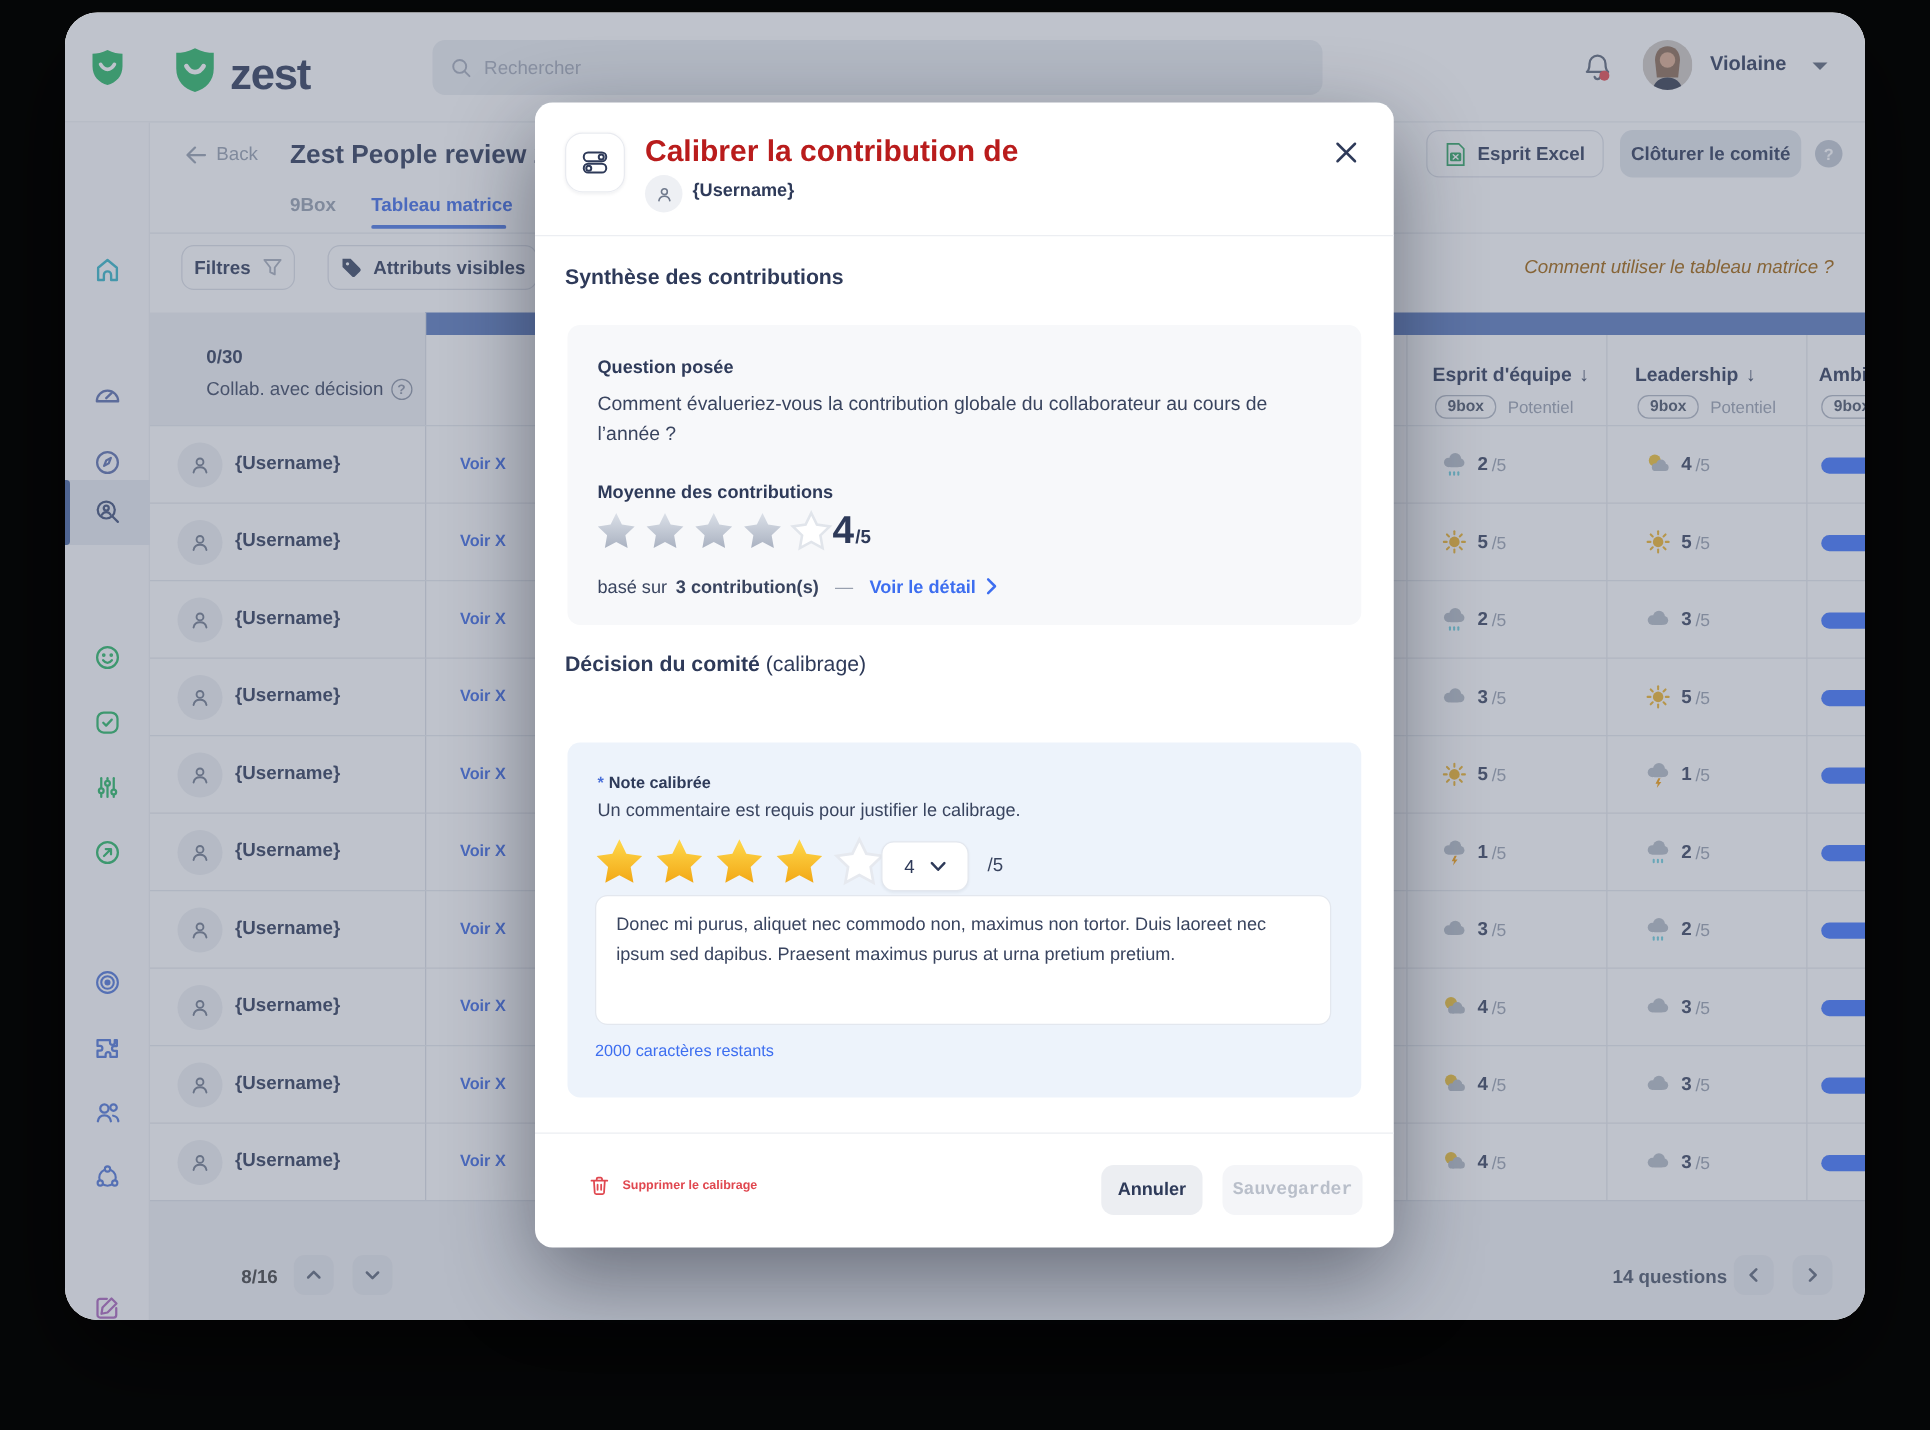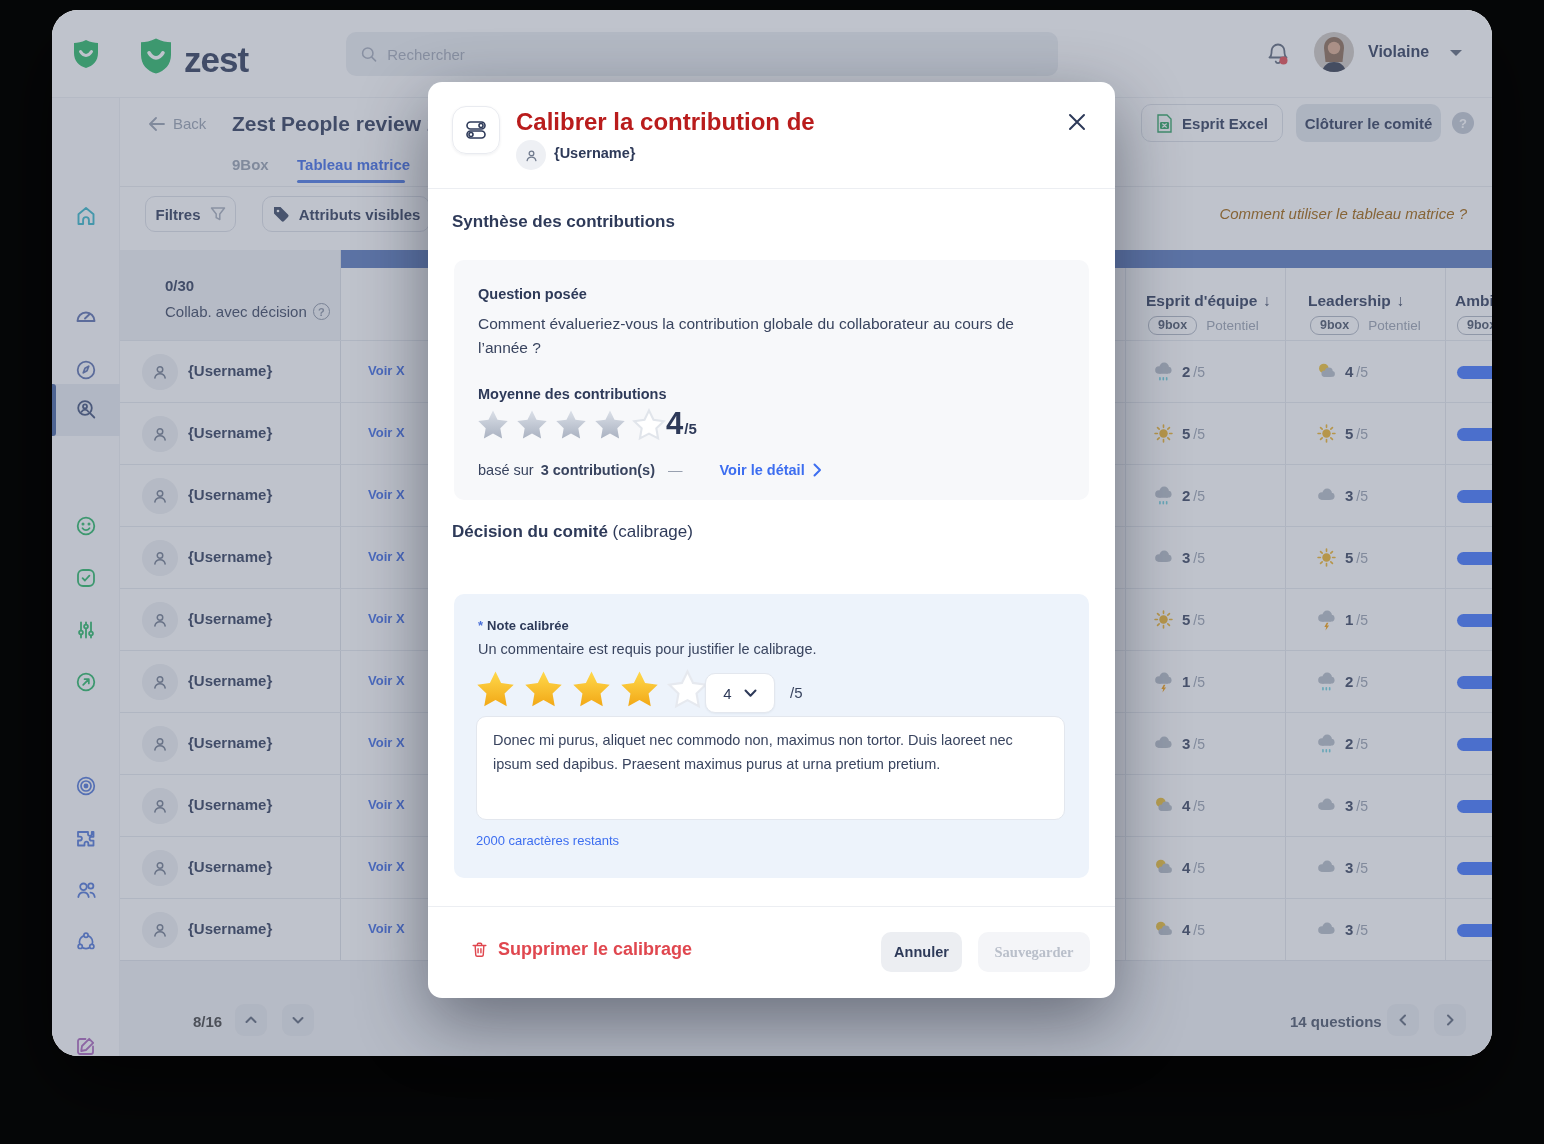--- a/index.html
+++ b/index.html
@@ -108,44 +108,44 @@
   .star { display:block; }
   .star.avg { width:38px; height:38px; margin-right:1px; }
   .star.avg.filled path { fill:url(#g-silver); }
   .star.avg.empty path { fill:#fff; stroke:#e1e5eb; stroke-width:1.3; }
   .avg-score { position:absolute; left:212px; top:146px; display:flex; align-items:baseline; }
   .avg-score .big { font-size:31px; font-weight:800; color:#2e3a59; }
   .avg-score .den { font-size:15px; font-weight:bold; color:#2e3a59; margin-left:1px; }
   .based { position:absolute; left:24px; top:202px; font-size:14.5px; color:#39445f; display:flex; align-items:center; gap:7px; }
   .based b { font-weight:bold; }
   .based .dash { color:#98a0af; margin:0 6px; }
-  .detail-link { color:#3d6ef0; font-weight:bold; cursor:pointer; display:flex; align-items:center; gap:8px;margin-left:24px; }
+  .detail-link { color:#3d6ef0; font-weight:bold; cursor:pointer; display:flex; gap:8px; }
 
   .m-h-dec { position:absolute; left:24px; top:440px; font-size:17px; color:#2e3a59; }
   .m-h-dec b { font-weight:bold; }
   .dec-sub { position:absolute; left:24px; top:469px; font-size:14.5px; color:#39445f; }
 
   .blue-card { position:absolute; left:26px; top:512px; width:635px; height:284px; background:#edf3fb; border-radius:10px; }
   .note-label { position:absolute; left:24px; top:24px; font-size:13px; font-weight:bold; color:#2e3a59; }
   .note-label .req { color:#4a6fd8; margin-right:4px; }
   .note-hint { position:absolute; left:24px; top:47px; font-size:14.5px; color:#39445f; }
   .cal-stars { position:absolute; left:18px; top:72px; display:flex; align-items:center; }
   .star.cal { width:47px; height:47px; margin-right:1px; }
   .star.cal.filled path { fill:url(#g-gold); }
   .star.cal.empty path { fill:#fff; stroke:#e6e9ef; stroke-width:1.1; }
   .rating-select { position:absolute; left:251px; top:79px; width:70px; height:40px; background:#fff; border:1px solid #e3e7ee; border-radius:10px; display:flex; align-items:center; justify-content:center; gap:12px; font-size:15px; color:#2e3a59; cursor:pointer; box-shadow:0 1px 2px rgba(20,30,60,.05); }
   .rating-den { position:absolute; left:336px; top:90px; font-size:15px; color:#39445f; }
   .comment-box { position:absolute; left:22px; top:122px; width:589px; height:104px; border:1px solid #e3e7ee; border-radius:10px; background:#fff; padding:12px 16px; font-size:14.5px; line-height:1.65; color:#39445f; font-family:inherit; resize:none; outline:none; }
   .chars-left { position:absolute; left:22px; top:239px; font-size:13px; color:#3d6ef0; }
 
   .m-div2 { position:absolute; left:0; top:824px; right:0; height:1px; background:#eceef2; }
-  .delete-link { position:absolute; left:42px; top:857px; display:flex; align-items:center; gap:9px; color:#e0474f; font-size:18px; font-weight:600; cursor:pointer; }
+  .delete-link { position:absolute; left:42px; top:857px; display:flex; align-items:center; gap:9px; color:#e0474f; font-size:10px; font-weight:600; cursor:pointer; }
   .delete-link svg { width:19px; height:19px; }
   .btn-cancel { position:absolute; left:453px; top:850px; width:81px; height:40px; background:#eceef2; border:none; border-radius:10px; font-size:14.5px; font-weight:bold; color:#2e3a59; cursor:pointer; font-family:inherit; }
-  .btn-save { position:absolute; left:550px; top:850px; width:112px; height:40px; background:#f4f5f8; border:none; border-radius:10px; font-size:14.5px; font-weight:bold; color:#b9bfca; cursor:default; font-family:Liberation Serif, serif; }
+  .btn-save { position:absolute; left:550px; top:850px; width:112px; height:40px; background:#f4f5f8; border:none; border-radius:10px; font-size:14.5px; font-weight:bold; color:#b9bfca; cursor:default; font-family:Liberation Mono, monospace; }
 </style>
 </head>
 <body>
 
 <svg width="0" height="0" style="position:absolute">
   <defs>
     <linearGradient id="g-silver" x1="0" y1="0" x2="0" y2="1">
       <stop offset="0" stop-color="#dbe0e8"></stop>
         <stop offset="1" stop-color="#aab2c1"></stop>
     </linearGradient>

